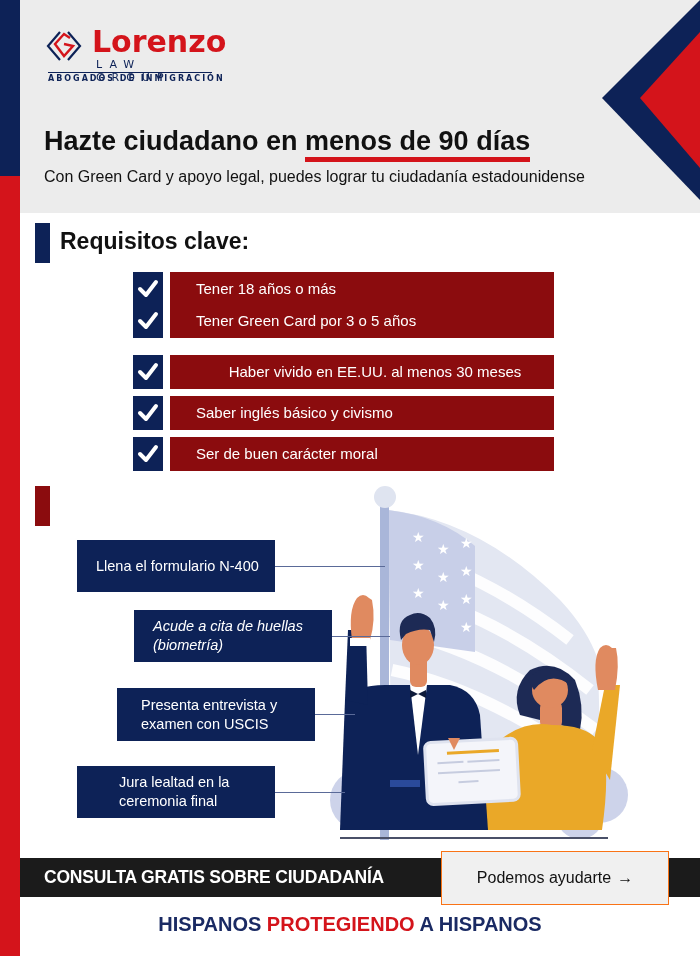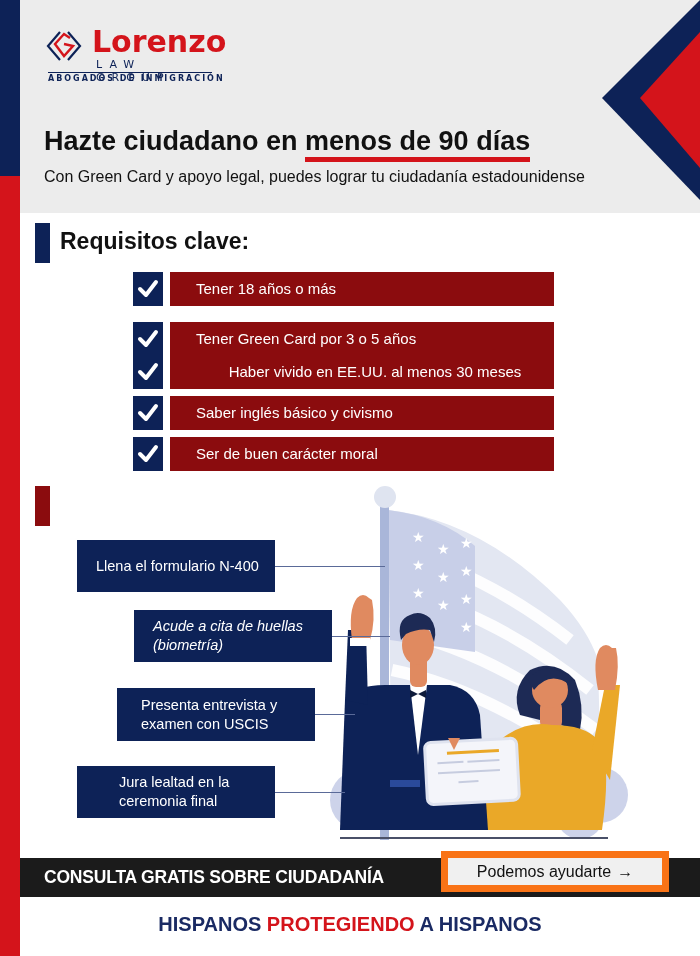--- a/index.html
+++ b/index.html
@@ -35,21 +35,21 @@
   .req-check { position: absolute; left: 0; top: 0; width: 30px; height: 34px; background: #0d2257; display: flex; align-items: center; justify-content: center; }
   .req-bar { position: absolute; left: 37px; top: 0; width: 384px; height: 34px; background: #8b0c0e; color: #fff; font-size: 15px; line-height: 34px; padding-left: 26px; white-space: nowrap; }
 
   .step-box { position: absolute; background: #0d2257; color: #fff; font-size: 14.5px; line-height: 19px; display: flex; align-items: center; padding-left: 19px; padding-right: 8px; }
   .step-line { position: absolute; height: 1px; background: #5a6a98; }
 
   .illus { position: absolute; left: 330px; top: 480px; width: 300px; height: 360px; }
 
   .cta-bar { position: absolute; left: 20px; top: 858px; width: 680px; height: 39px; background: #1b1b1b; }
   .cta-text { position: absolute; left: 44px; top: 858px; height: 39px; line-height: 39px; color: #fff; font-size: 17.5px; font-weight: 700; white-space: nowrap; letter-spacing: -0.2px; text-align: right; }
-  .cta-button { position: absolute; left: 441px; top: 851px; width: 228px; height: 41px; background: #f0f0f0; border: 7px solid #f97316; display: flex; align-items: center; justify-content: center; font-size: 16px; color: #111; cursor: pointer; gap: 6px; }
+  .cta-button { position: absolute; left: 441px; top: 851px; width: 228px; height: 54px; background: #f0f0f0; border: 1px solid #f97316; display: flex; align-items: center; justify-content: center; font-size: 16px; color: #111; cursor: pointer; gap: 6px; }
 
   .slogan { position: absolute; left: 20px; top: 913px; width: 660px; text-align: center; font-size: 20px; font-weight: 700; white-space: nowrap; }
   .slogan .navy { color: #1a2a63; }
   .slogan .red { color: #d4141b; }
 </style>
 </head>
 <body>
 
 <div class="page">
 
@@ -84,21 +84,21 @@
 
   <div class="req-list">
     <div class="req-row" style="top:0px;">
       <div class="req-check">
         <svg width="22" height="20" viewBox="0 0 22 20">
             <polyline points="3,10 9,16 19,3" fill="none" stroke="#fff" stroke-width="4" stroke-linecap="round" stroke-linejoin="round"></polyline>
           </svg>
       </div>
       <div class="req-bar">Tener 18 años o más</div>
     </div>
-    <div class="req-row" style="top:50px;">
+    <div class="req-row" style="top:32px;">
       <div class="req-check">
         <svg width="22" height="20" viewBox="0 0 22 20">
             <polyline points="3,10 9,16 19,3" fill="none" stroke="#fff" stroke-width="4" stroke-linecap="round" stroke-linejoin="round"></polyline>
           </svg>
       </div>
       <div class="req-bar">Tener Green Card por 3 o 5 años</div>
     </div>
     <div class="req-row" style="top:83px;text-align:center;">
       <div class="req-check">
         <svg width="22" height="20" viewBox="0 0 22 20">

